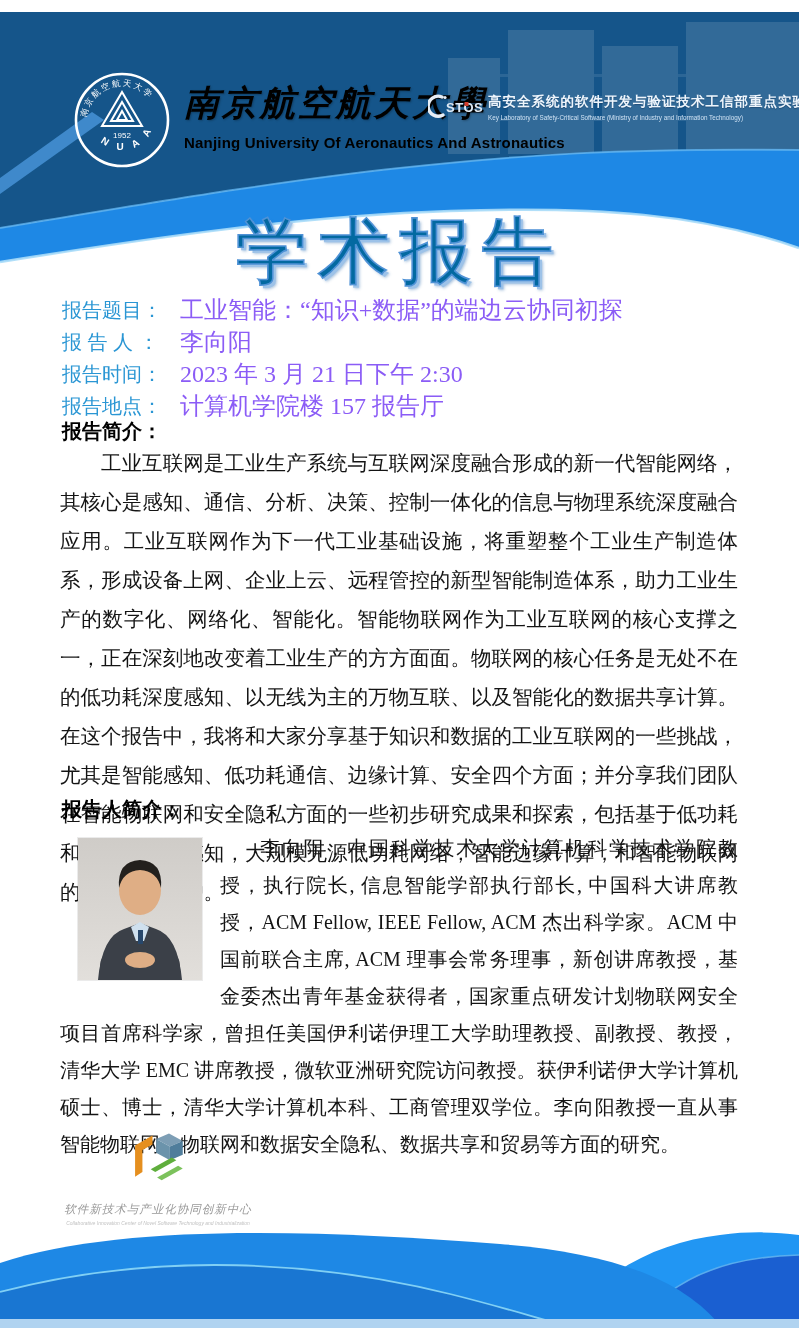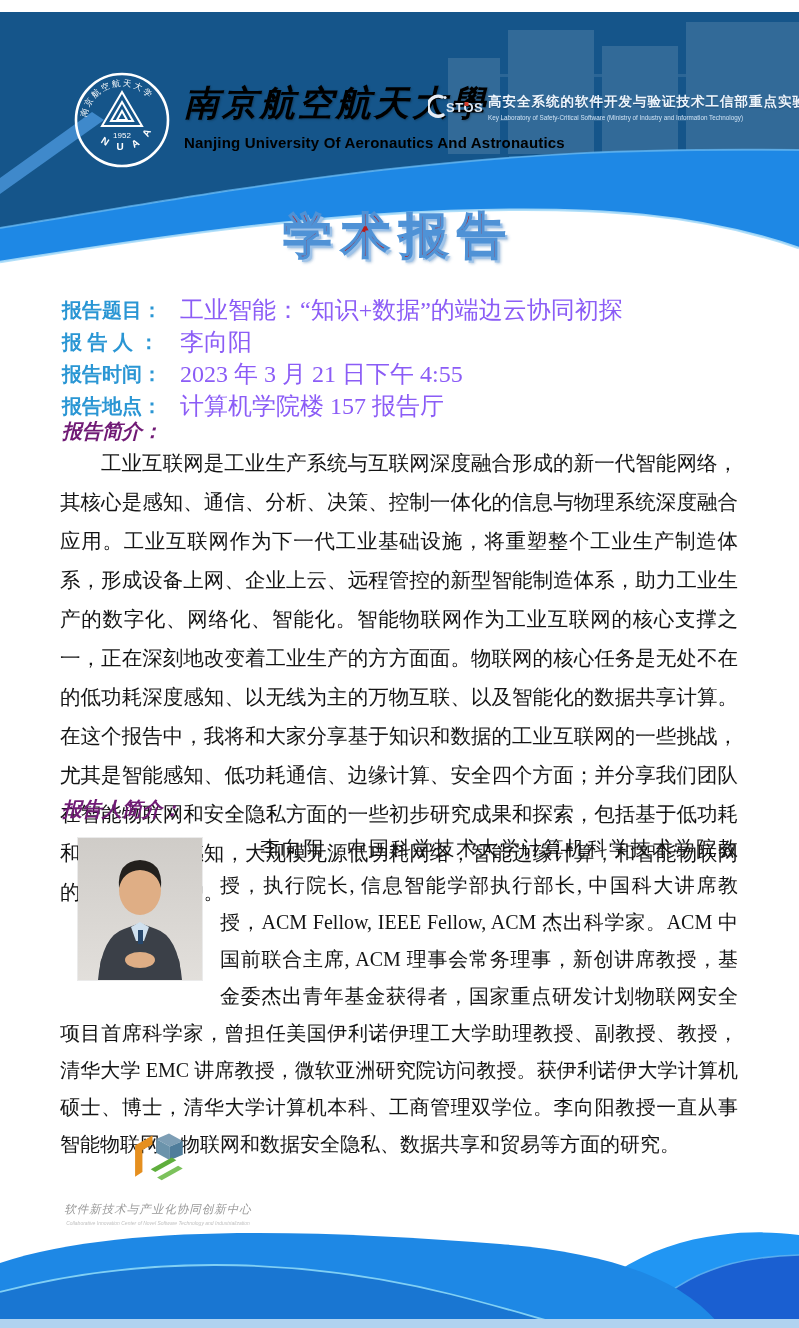--- a/index.html
+++ b/index.html
@@ -13,31 +13,31 @@
            letter-spacing:3px;text-shadow:1px 1px 2px rgba(0,0,0,.25);}
   .univ-en{font-family:"Liberation Sans",sans-serif;font-weight:bold;font-size:15px;margin-top:7px;letter-spacing:.2px;}
   .lab-block{position:absolute;left:428px;top:93px;display:flex;align-items:flex-start;color:#e8f1fa;}
   .lab-logo{width:54px;height:28px;flex:0 0 auto;}
   .lab-text{margin-left:6px;}
   .lab-zh{font-family:"Liberation Sans",sans-serif;font-weight:bold;font-size:13.5px;letter-spacing:1px;
           color:#eef5fc;text-shadow:0 1px 1px rgba(21,60,100,.6);white-space:nowrap;}
   .lab-en{font-family:"Liberation Sans",sans-serif;font-size:6.3px;color:#cfe2f4;margin-top:3px;white-space:nowrap;}
   
   .poster-title{position:absolute;top:204px;left:0;width:100%;text-align:center;
-    font-family:"Liberation Serif",serif;font-weight:bold;font-size:48px;letter-spacing:10px;
-    color:#b91c1c;-webkit-text-stroke:1.6px #4f92d6;
+    font-family:"Liberation Serif",serif;font-weight:normal;font-size:72px;letter-spacing:10px;
+    color:#0369a1;-webkit-text-stroke:1.6px #4f92d6;
     text-shadow:3px 3px 0 #9dc2e8,4px 4px 3px rgba(63,120,180,.45);}
   
   .details{position:absolute;left:62px;top:294px;width:676px;}
   .detail-row{display:flex;height:32px;line-height:32px;}
-  .detail-label{flex:0 0 118px;font-family:"Liberation Sans",sans-serif;font-weight:bold;
+  .detail-label{flex:0 0 118px;font-family:"Liberation Sans",sans-serif;font-weight:normal;
                 font-size:20px;color:#2a96d4;white-space:nowrap;}
   .detail-value{font-family:Liberation Serif, serif;font-size:24px;color:#8b5cf6;white-space:nowrap;}
   .section-label{position:absolute;left:62px;font-family:"Liberation Sans",sans-serif;font-weight:bold;
-                 font-size:20px;color:#701a75;font-style:italic;}
+                 font-size:20px;color:#000000;}
   #abstract-label{top:418px;}
   #bio-label{top:796px;}
   
   .abstract-text{position:absolute;left:60px;top:444px;width:678px;margin:0;
     font-size:20.5px;line-height:39px;color:#141414;text-align:justify;text-indent:2em;
     font-family:"Liberation Serif",serif;}
   
   .bio-wrap{position:absolute;left:60px;top:830px;width:678px;}
   .speaker-photo{float:left;width:124px;height:142px;margin:8px 18px 32px 18px;
                  box-shadow:0 0 0 1px rgba(0,0,0,.08);}
@@ -127,21 +127,21 @@
     <div class="detail-row">
       <span class="detail-label">报告题目：</span>
       <span class="detail-value">工业智能：“知识+数据”的端边云协同初探</span>
     </div>
     <div class="detail-row">
       <span class="detail-label">报 告 人 ：</span>
       <span class="detail-value">李向阳</span>
     </div>
     <div class="detail-row">
       <span class="detail-label">报告时间：</span>
-      <span class="detail-value">2023 年 3 月 21 日下午 4:55</span>
+      <span class="detail-value">2023 年 3 月 21 日下午 2:30</span>
     </div>
     <div class="detail-row">
       <span class="detail-label">报告地点：</span>
       <span class="detail-value">计算机学院楼 157 报告厅</span>
     </div>
   </div>
 
   <div id="abstract-label" class="section-label">报告简介：</div>
   <p class="abstract-text">工业互联网是工业生产系统与互联网深度融合形成的新一代智能网络，其核心是感知、通信、分析、决策、控制一体化的信息与物理系统深度融合应用。工业互联网作为下一代工业基础设施，将重塑整个工业生产制造体系，形成设备上网、企业上云、远程管控的新型智能制造体系，助力工业生产的数字化、网络化、智能化。智能物联网作为工业互联网的核心支撑之一，正在深刻地改变着工业生产的方方面面。物联网的核心任务是无处不在的低功耗深度感知、以无线为主的万物互联、以及智能化的数据共享计算。在这个报告中，我将和大家分享基于知识和数据的工业互联网的一些挑战，尤其是智能感知、低功耗通信、边缘计算、安全四个方面；并分享我们团队在智能物联网和安全隐私方面的一些初步研究成果和探索，包括基于低功耗和无源的智能感知，大规模无源低功耗网络，智能边缘计算，和智能物联网的安全隐私保护。</p>
 

